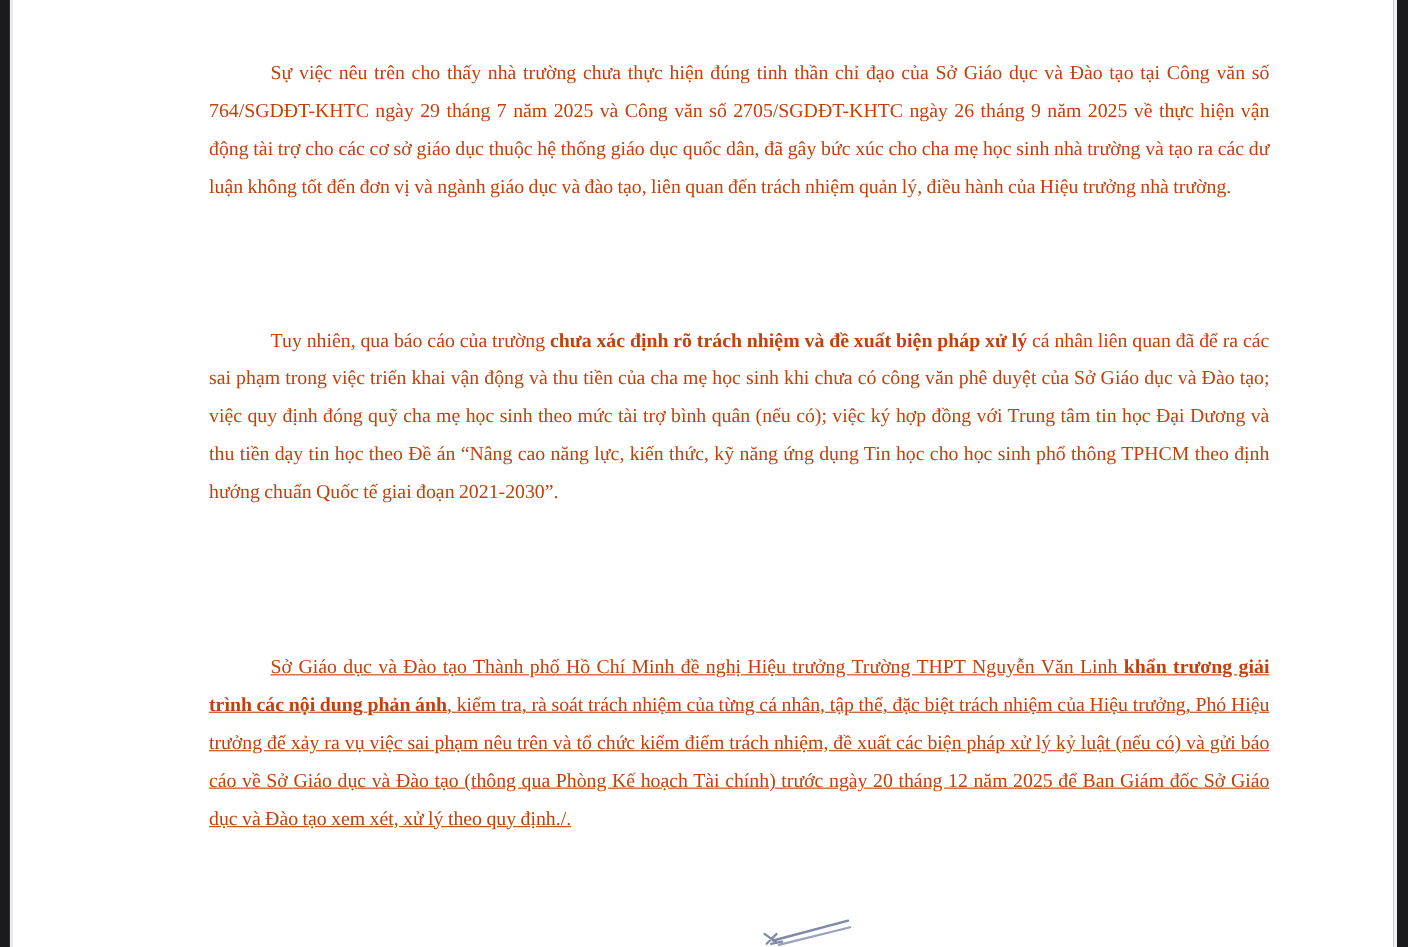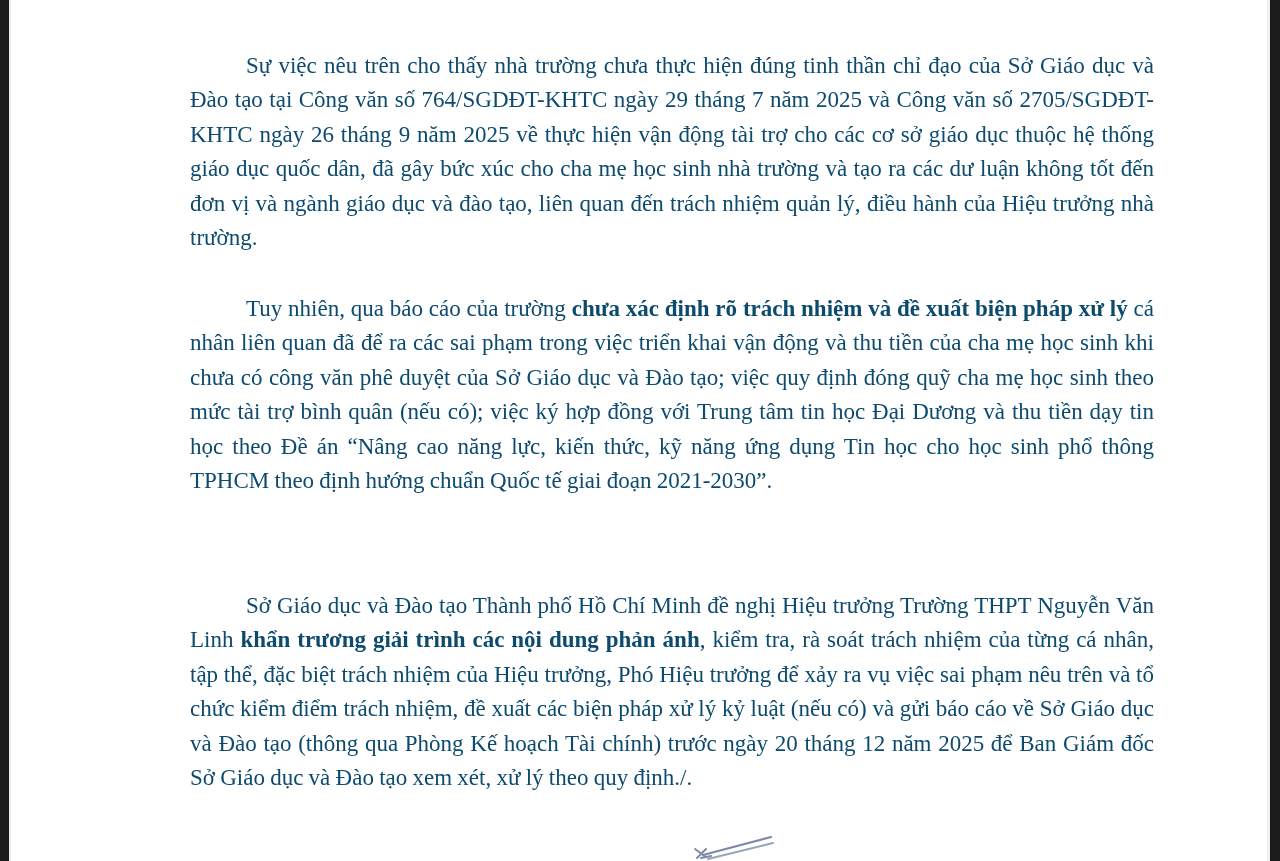--- a/index.html
+++ b/index.html
@@ -27,34 +27,34 @@
   }
   .edge-bar.right {
     right: 0;
     width: 10px;
     border-left: 3px solid #f1f1f1;
   }
   .para {
     position: absolute;
     left: 190px;
     width: 964px;
-    color: #0c4a6e;
-    font-size: 23px;
+    color: #c2410c;
+    font-size: 18px;
     line-height: 34.4px;
     text-align: justify;
     text-justify: inter-word;
     text-indent: 56px;
     word-spacing: -0.5px;
   }
   .para b {
     font-weight: bold;
   }
   .p1 { top: 49px; }
   .p2 { top: 292px; }
-  .p3 { top: 589px; }
+  .p3 { top: 589px; text-decoration: underline; }
   .flourish {
     position: absolute;
     left: 693px;
     top: 831px;
     width: 84px;
     height: 30px;
   }
 </style>
 </head>
 <body>

